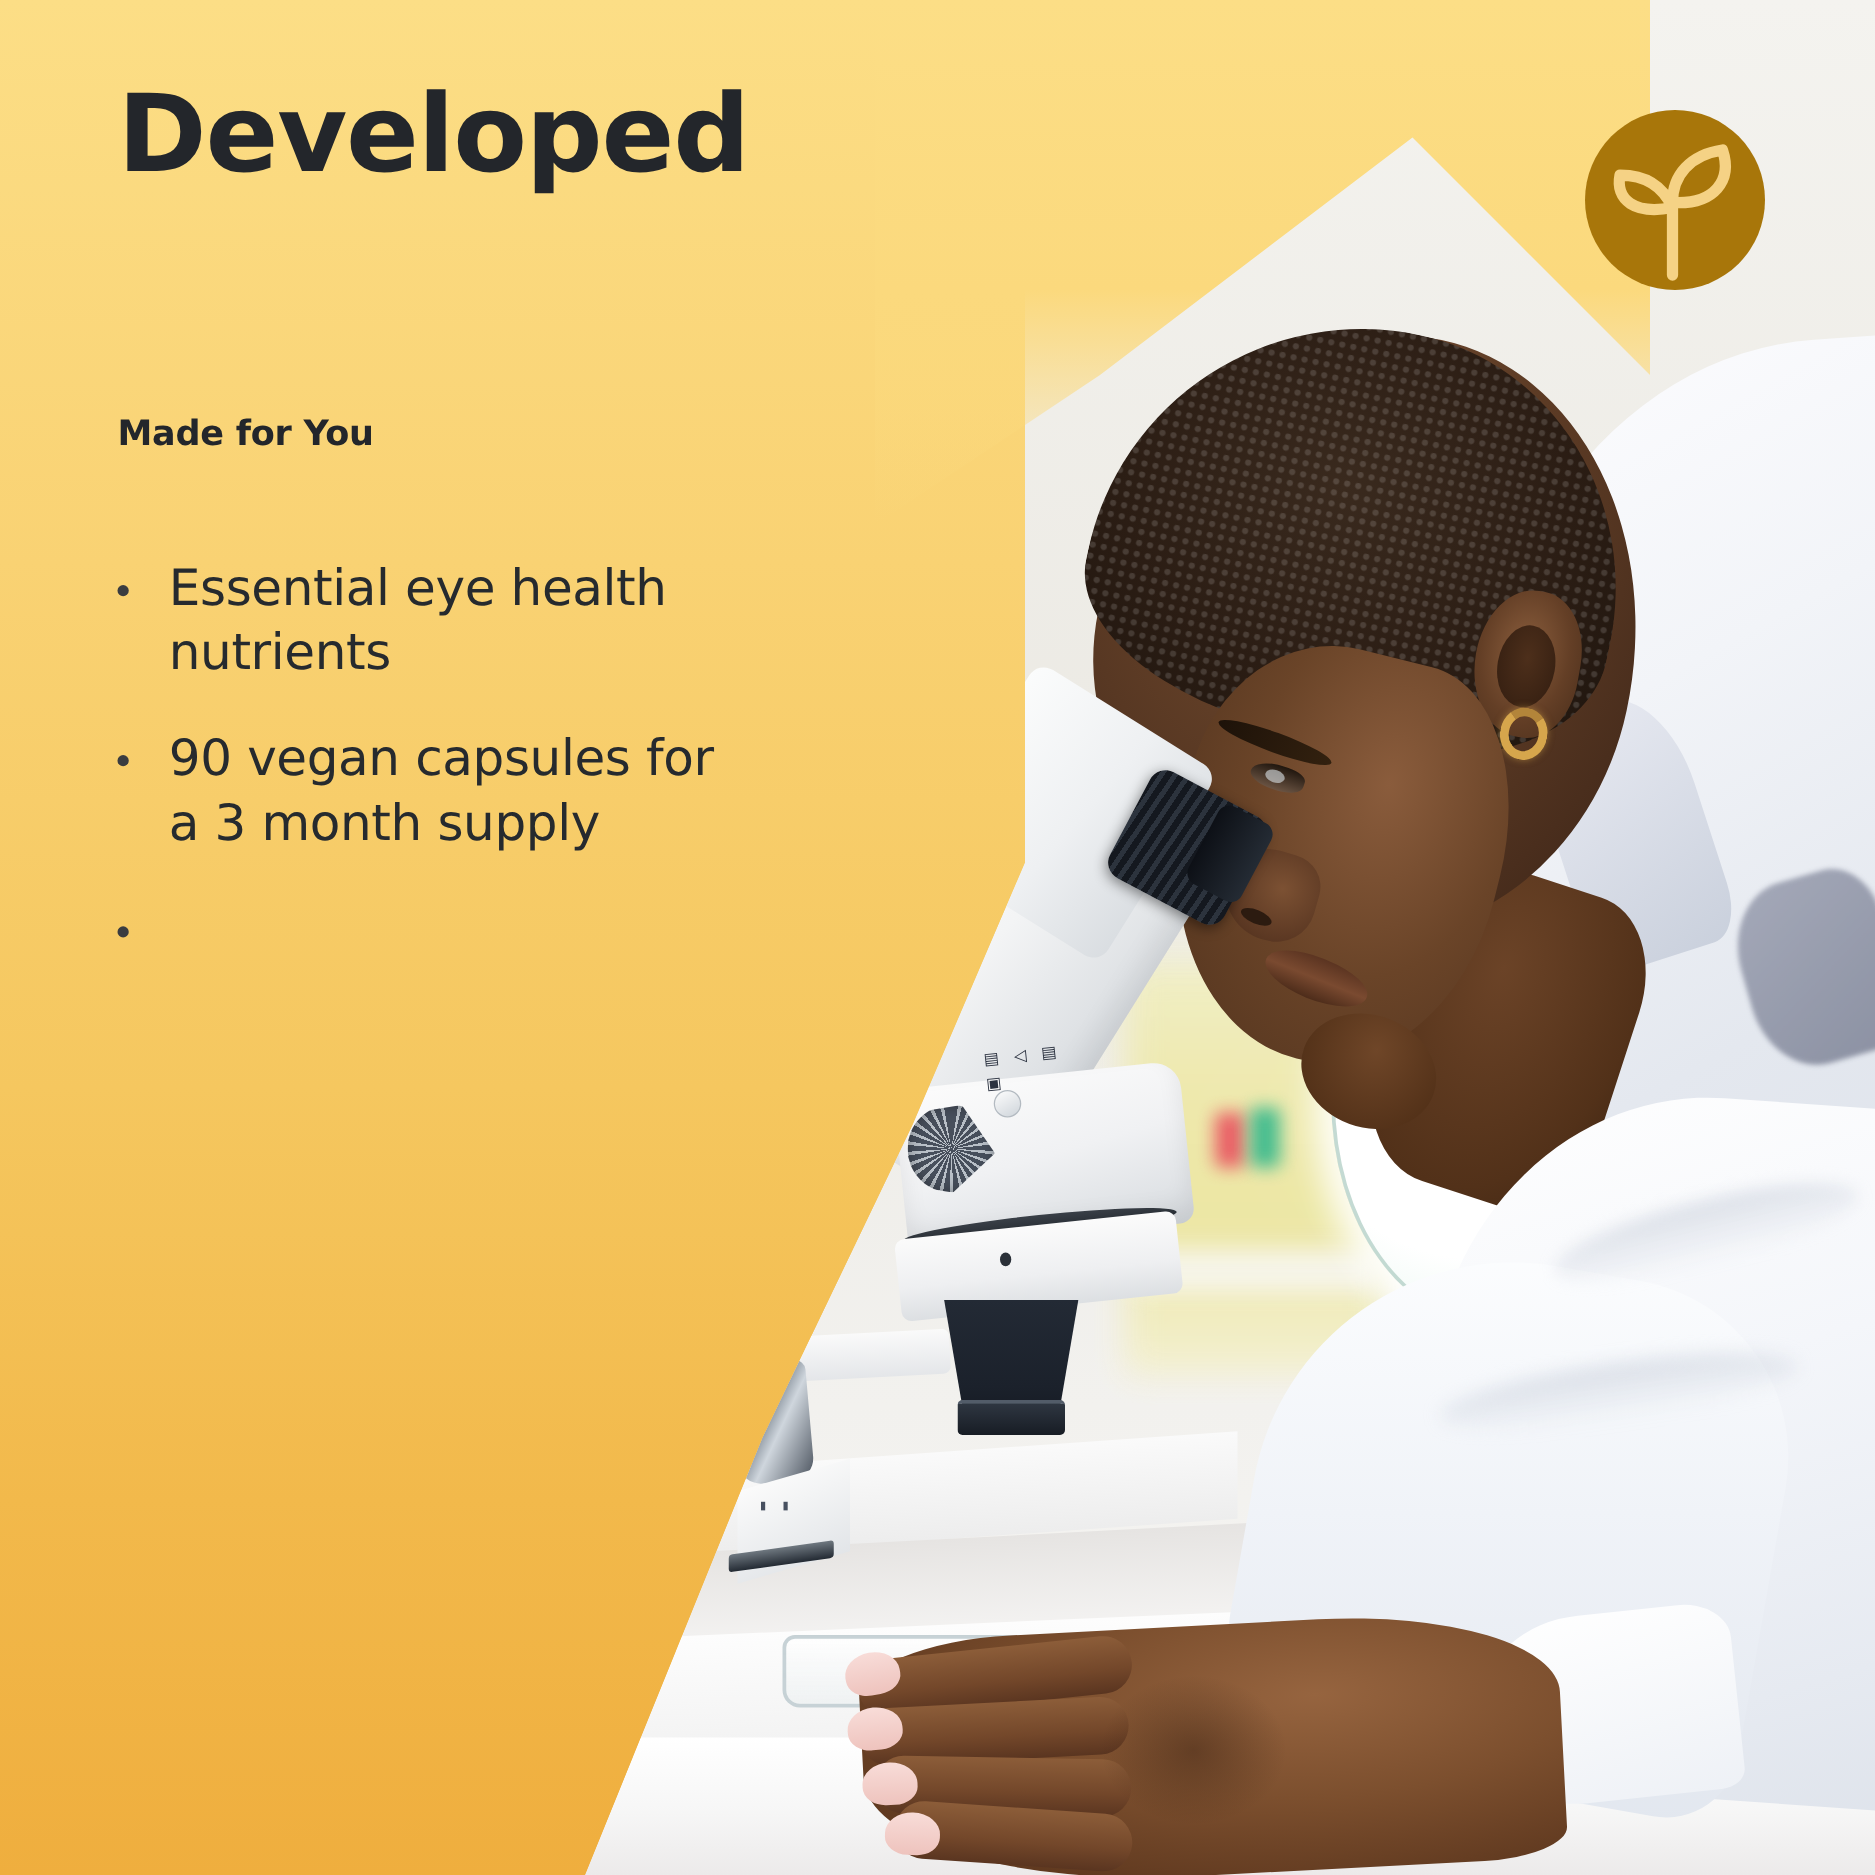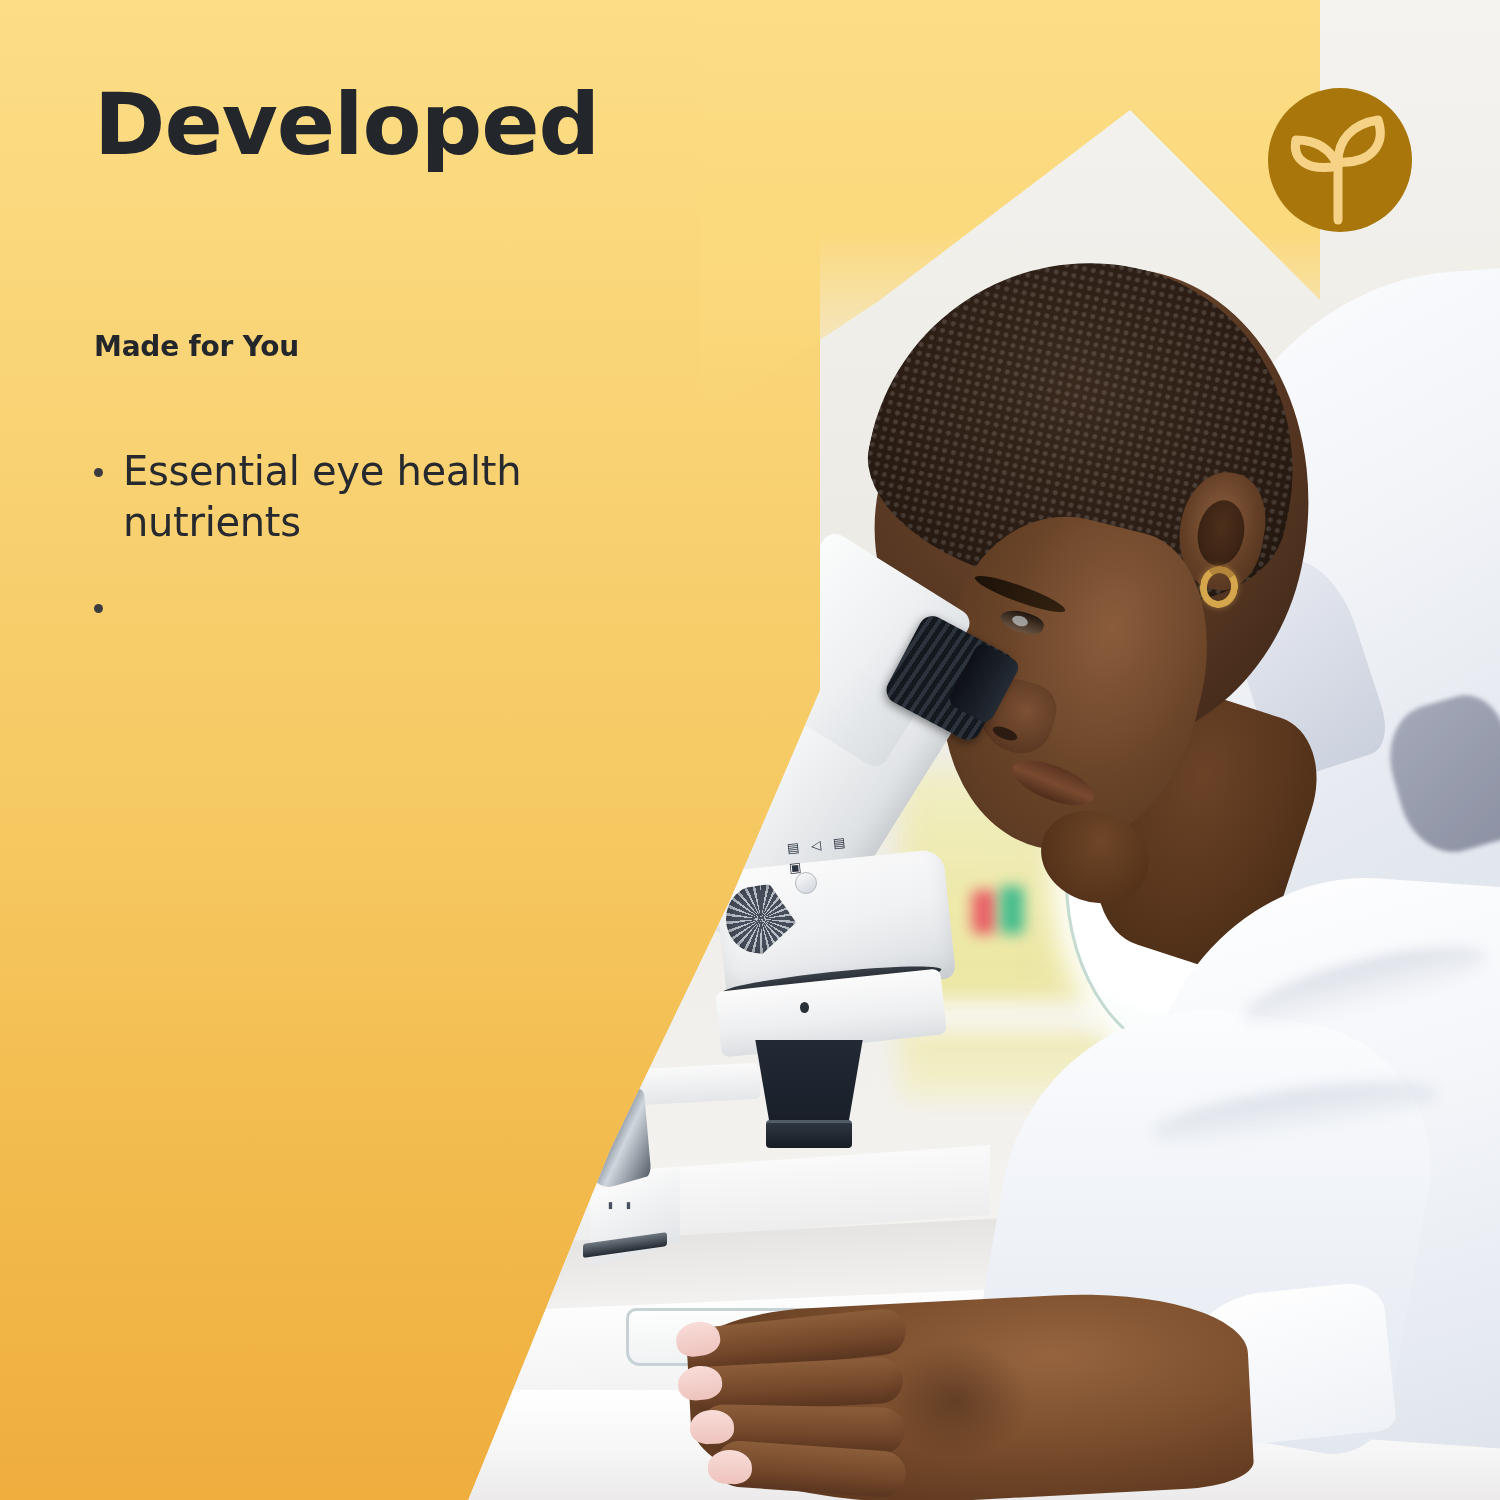--- a/index.html
+++ b/index.html
@@ -377,40 +377,40 @@
     position:absolute; left:700px; top:0; width:620px; height:420px;
     background:linear-gradient(180deg,#FCDE86 0%,#FBD97D 55%,rgba(251,217,125,0) 100%);
     clip-path:polygon(0 0, 620px 0, 620px 300px, 430px 110px, 180px 300px, 0 420px);
     pointer-events:none;
   }
 
   
   .content{ position:absolute; left:0; top:0; width:700px; height:1500px; }
 
   .h1{
-    position:absolute; left:94px; top:78px; width:580px;
+    position:absolute; left:94px; top:62px; width:580px;
     color:#23262B; letter-spacing:-1px;
   }
   .h1 .line1{
     display:block; font-size:86px; font-weight:700; line-height:1.08;
   }
   .h1 .line2{
     display:block; font-size:82px; font-weight:400; line-height:1.12;
   }
   .h2{
     position:absolute; left:94px; top:330px;
     font-size:28px; font-weight:700; color:#23262B; letter-spacing:-.2px;
   }
 
   .bullets{
     position:absolute; left:94px; top:446px; width:570px;
     list-style:none;
   }
   .bullet{
-    display:flex; align-items:flex-start; gap:20px;
+    display:flex; align-items:flex-start; gap:32px;
     margin-bottom:34px;
   }
   .bullet .dot{
     flex:0 0 auto; width:9px; height:9px; border-radius:50%;
     background:#3A3C40; margin-top:22px;
   }
   .bullet .btxt{
     font-size:40px; font-weight:400; line-height:1.28; color:#262A2E;
     letter-spacing:-.3px; max-width:470px;
   }
@@ -516,20 +516,24 @@
 
     <div class="h2">Made for You</div>
 
     <ul class="bullets">
       <li class="bullet">
         <span class="dot"></span>
         <span class="btxt">Essential eye health nutrients</span>
       </li>
       <li class="bullet">
         <span class="dot"></span>
+        <span class="btxt">90 vegan capsules for a 3 month supply</span>
+      </li>
+      <li class="bullet">
+        <span class="dot"></span>
       </li>
     </ul>
   </div>
 
   <div class="logo">
     <svg width="146" height="146" viewBox="0 0 146 146">
       <circle cx="72" cy="72" r="72" fill="#A8760A"></circle>
       <g fill="none" stroke="#F5D285" stroke-width="9" stroke-linecap="round" stroke-linejoin="round">
         <path d="M70 72 V 132"></path>
         <path d="M70 74 C 70 52, 84 36, 110 32 C 118 56, 104 76, 70 74 Z"></path>

